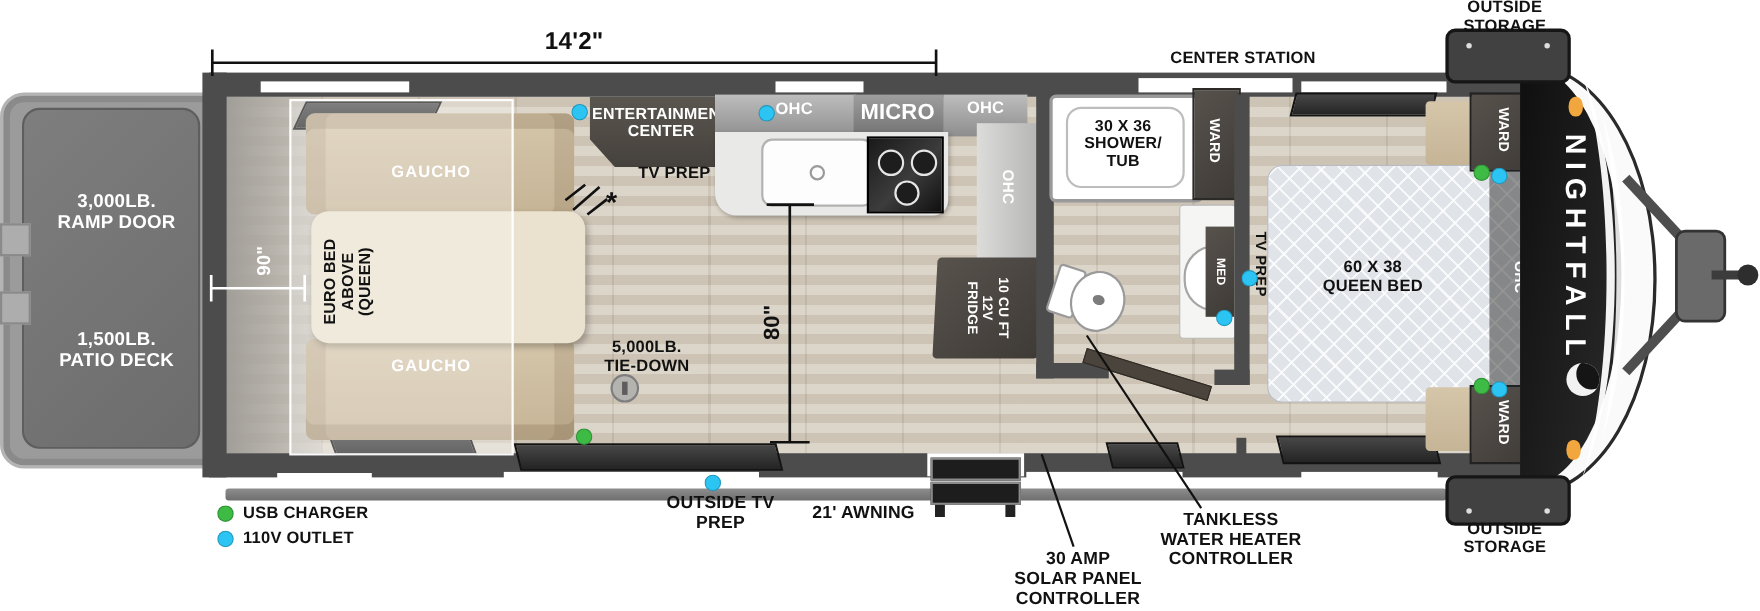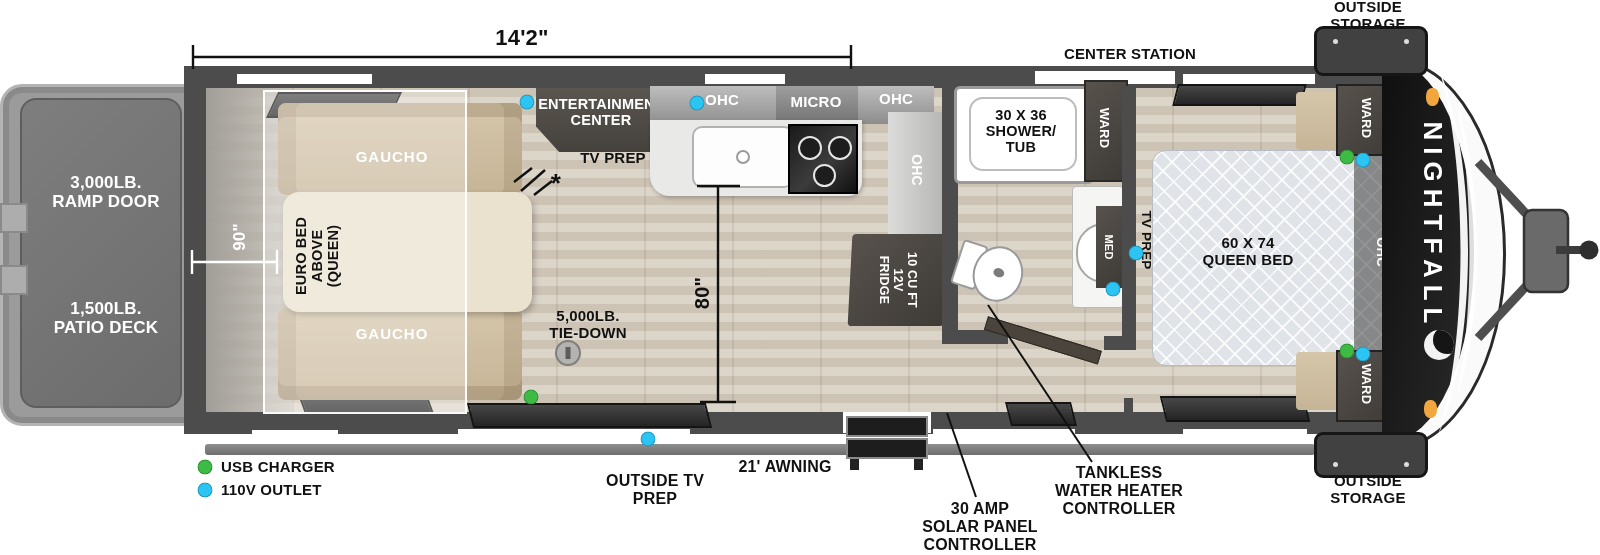--- a/index.html
+++ b/index.html
@@ -84,21 +84,21 @@
 
   <div class="abs" style="left:536px;top:88px;width:178px;height:64px;background:linear-gradient(#5a554f,#45413c);clip-path:polygon(0 0,100% 0,100% 100%,13% 100%,0 60%);"></div>
   <div class="abs c lbl w" style="left:601px;top:112px;font-size:14.5px;">ENTERTAINMENT
 CENTER</div>
   <div class="abs c lbl" style="left:613px;top:158px;font-size:15px;">TV PREP</div>
 
   <div class="abs gray-cab" style="left:650px;top:86px;width:128px;height:40px;"></div>
   <div class="abs" style="left:776px;top:86px;width:82px;height:42px;background:linear-gradient(#9e9e9e,#6e6e6e);"></div>
   <div class="abs gray-cab" style="left:858px;top:86px;width:76px;height:38px;"></div>
   <div class="abs c lbl w" style="left:722px;top:100px;font-size:15px;">OHC</div>
-  <div class="abs c lbl w" style="left:816px;top:102px;font-size:15px;">MICRO</div>
+  <div class="abs c lbl w" style="left:816px;top:102px;font-size:20px;">MICRO</div>
   <div class="abs c lbl w" style="left:896px;top:99px;font-size:15px;">OHC</div>
 
   <div class="abs" style="left:650px;top:120px;width:212px;height:76px;background:#e9e9e7;border-radius:0 0 14px 20px;box-shadow:1px 2px 4px rgba(0,0,0,.25);"></div>
   <div class="abs" style="left:692px;top:126px;width:98px;height:58px;background:#fdfdfd;border:2px solid #b2b2b2;border-radius:10px;">
     <div style="position:absolute;left:50%;top:50%;width:10px;height:10px;border:2px solid #9a9a9a;border-radius:50%;transform:translate(-50%,-50%);"></div>
   </div>
   <div class="abs" style="left:788px;top:124px;width:66px;height:66px;background:linear-gradient(135deg,#1a1a1a,#3c3c3c 55%,#101010);border:2px solid #000;">
     <div style="position:absolute;left:8px;top:10px;width:20px;height:20px;border:2.5px solid #e6e6e6;border-radius:50%;background:#1d1d1d;"></div>
     <div style="position:absolute;left:38px;top:10px;width:20px;height:20px;border:2.5px solid #e6e6e6;border-radius:50%;background:#1d1d1d;"></div>
     <div style="position:absolute;left:23px;top:38px;width:19px;height:19px;border:2.5px solid #e6e6e6;border-radius:50%;background:#1d1d1d;"></div>
@@ -129,21 +129,21 @@
   <div class="abs" style="left:1072px;top:186px;width:50px;height:120px;background:#f5f5f3;border:1px solid #b9b9b9;border-radius:4px;"></div>
   <div class="abs" style="left:1076px;top:223px;width:28px;height:56px;background:#fff;border:2px solid #a6a6a6;border-radius:28px 0 0 28px;"></div>
   <div class="abs cab" style="left:1096px;top:206px;width:26px;height:82px;"></div>
   <div class="abs r90 lbl w" style="left:1109px;top:247px;font-size:11px;">MED</div>
 
   <div class="abs wall" style="left:1122px;top:86px;width:14px;height:264px;"></div>
   <div class="abs wall" style="left:1104px;top:336px;width:32px;height:14px;"></div>
   <div class="abs wall" style="left:1124px;top:398px;width:9px;height:32px;"></div>
   <div class="abs r90 lbl" style="left:1146px;top:240px;font-size:13.5px;">TV PREP</div>
   <div class="abs mattress" style="left:1152px;top:150px;width:242px;height:214px;border-radius:14px 6px 6px 14px;"></div>
-  <div class="abs c lbl" style="left:1248px;top:252px;font-size:15px;">60 X 74
+  <div class="abs c lbl" style="left:1248px;top:252px;font-size:15px;">60 X 38
 QUEEN BED</div>
   <div class="abs tan" style="left:1296px;top:92px;width:44px;height:58px;border-radius:4px;"></div>
   <div class="abs tan" style="left:1296px;top:352px;width:44px;height:58px;border-radius:4px;"></div>
   <div class="abs" style="left:1354px;top:88px;width:42px;height:324px;background:rgba(22,22,22,.45);"></div>
   <div class="abs cab" style="left:1336px;top:84px;width:60px;height:68px;border:2px solid #222;"></div>
   <div class="abs cab" style="left:1336px;top:350px;width:60px;height:68px;border:2px solid #222;"></div>
   <div class="abs r90 lbl w" style="left:1366px;top:118px;font-size:13px;">WARD</div>
   <div class="abs r90 lbl w" style="left:1366px;top:384px;font-size:13px;">WARD</div>
   <div class="abs r90 lbl w" style="left:1381px;top:252px;font-size:13px;">OHC</div>
 
@@ -201,21 +201,21 @@
       <circle cx="1589" cy="250" r="9.5" fill="#2e2e2e"></circle>
     </g>
   </svg>
 
   <div class="abs c lbl" style="left:522px;top:38px;font-size:22px;">14'2"</div>
   <div class="abs rN90 lbl w" style="left:240px;top:237px;font-size:17px;z-index:8;">90"</div>
   <div class="abs rN90 lbl" style="left:702px;top:293px;font-size:20px;z-index:8;">80"</div>
   <div class="abs c lbl" style="left:556px;top:184px;font-size:26px;z-index:8;">*</div>
 
   <div class="abs c lbl" style="left:1130px;top:54px;font-size:15px;">CENTER STATION</div>
-  <div class="abs c lbl" style="left:655px;top:490px;font-size:16px;">OUTSIDE TV
+  <div class="abs c lbl" style="left:655px;top:467px;font-size:16px;">OUTSIDE TV
 PREP</div>
   <div class="abs c lbl" style="left:785px;top:467px;font-size:16px;">21' AWNING</div>
   <div class="abs c lbl" style="left:980px;top:527px;font-size:16px;">30 AMP
 SOLAR PANEL
 CONTROLLER</div>
   <div class="abs c lbl" style="left:1119px;top:491px;font-size:16px;">TANKLESS
 WATER HEATER
 CONTROLLER</div>
 
   <div class="abs dot dot-110" style="left:527px;top:102px;"></div>

